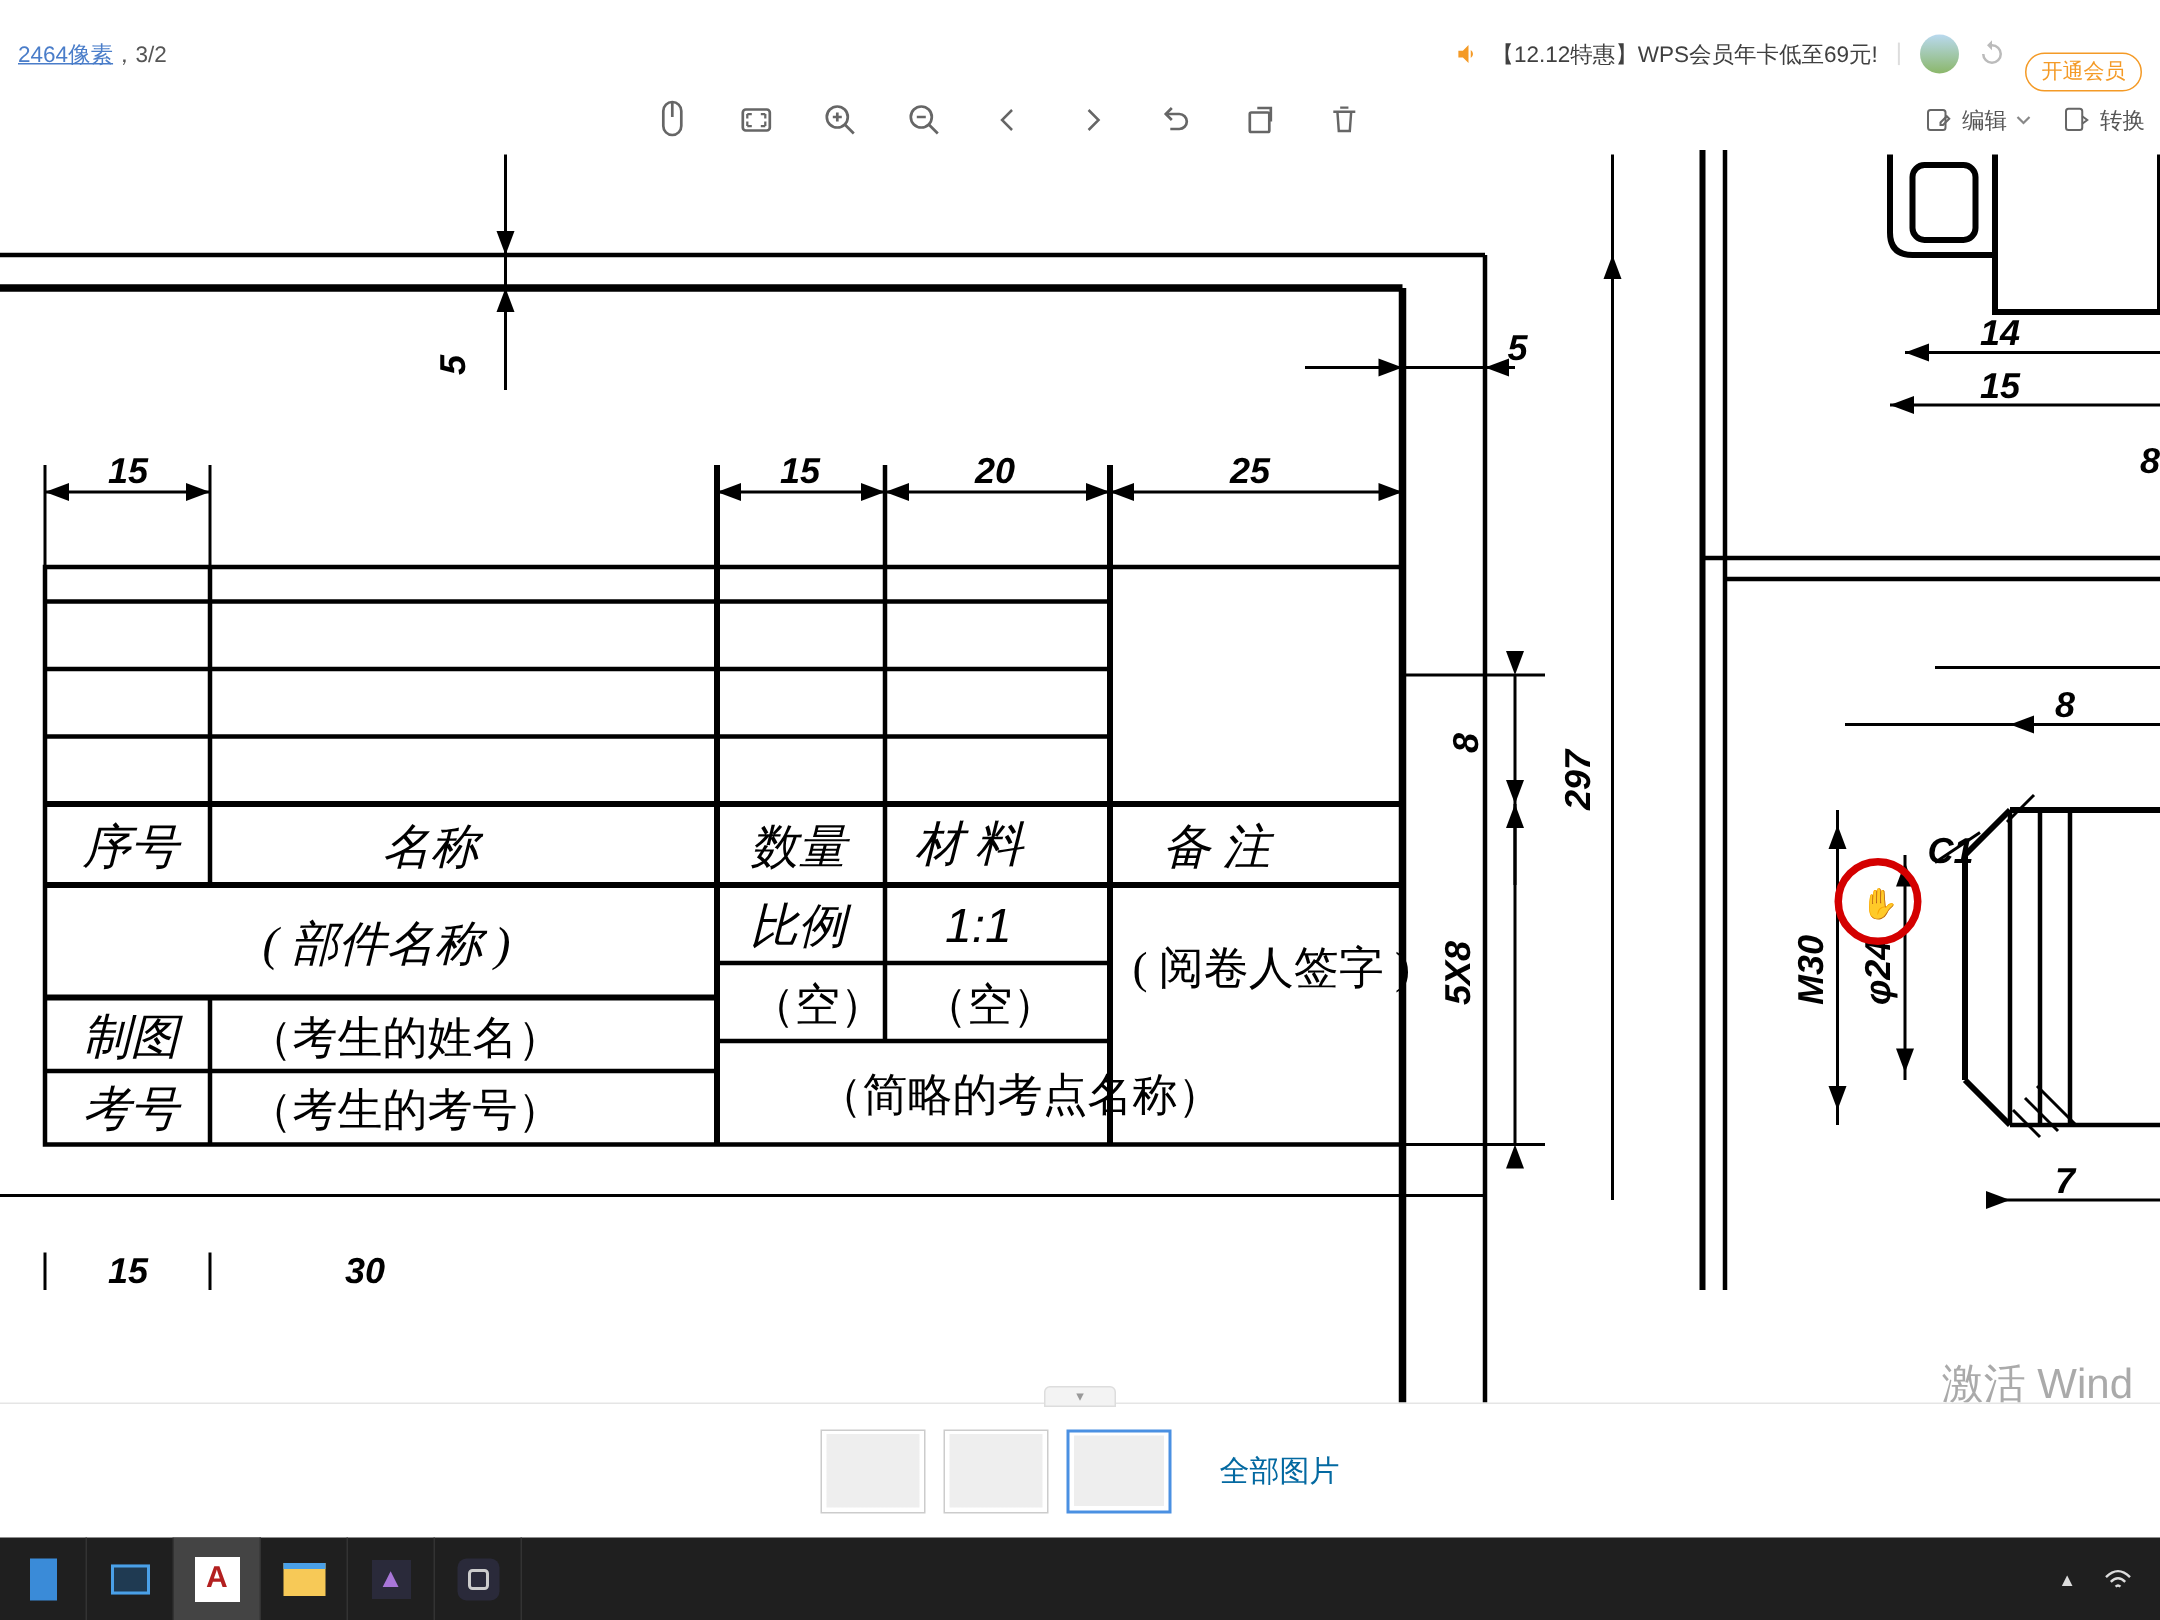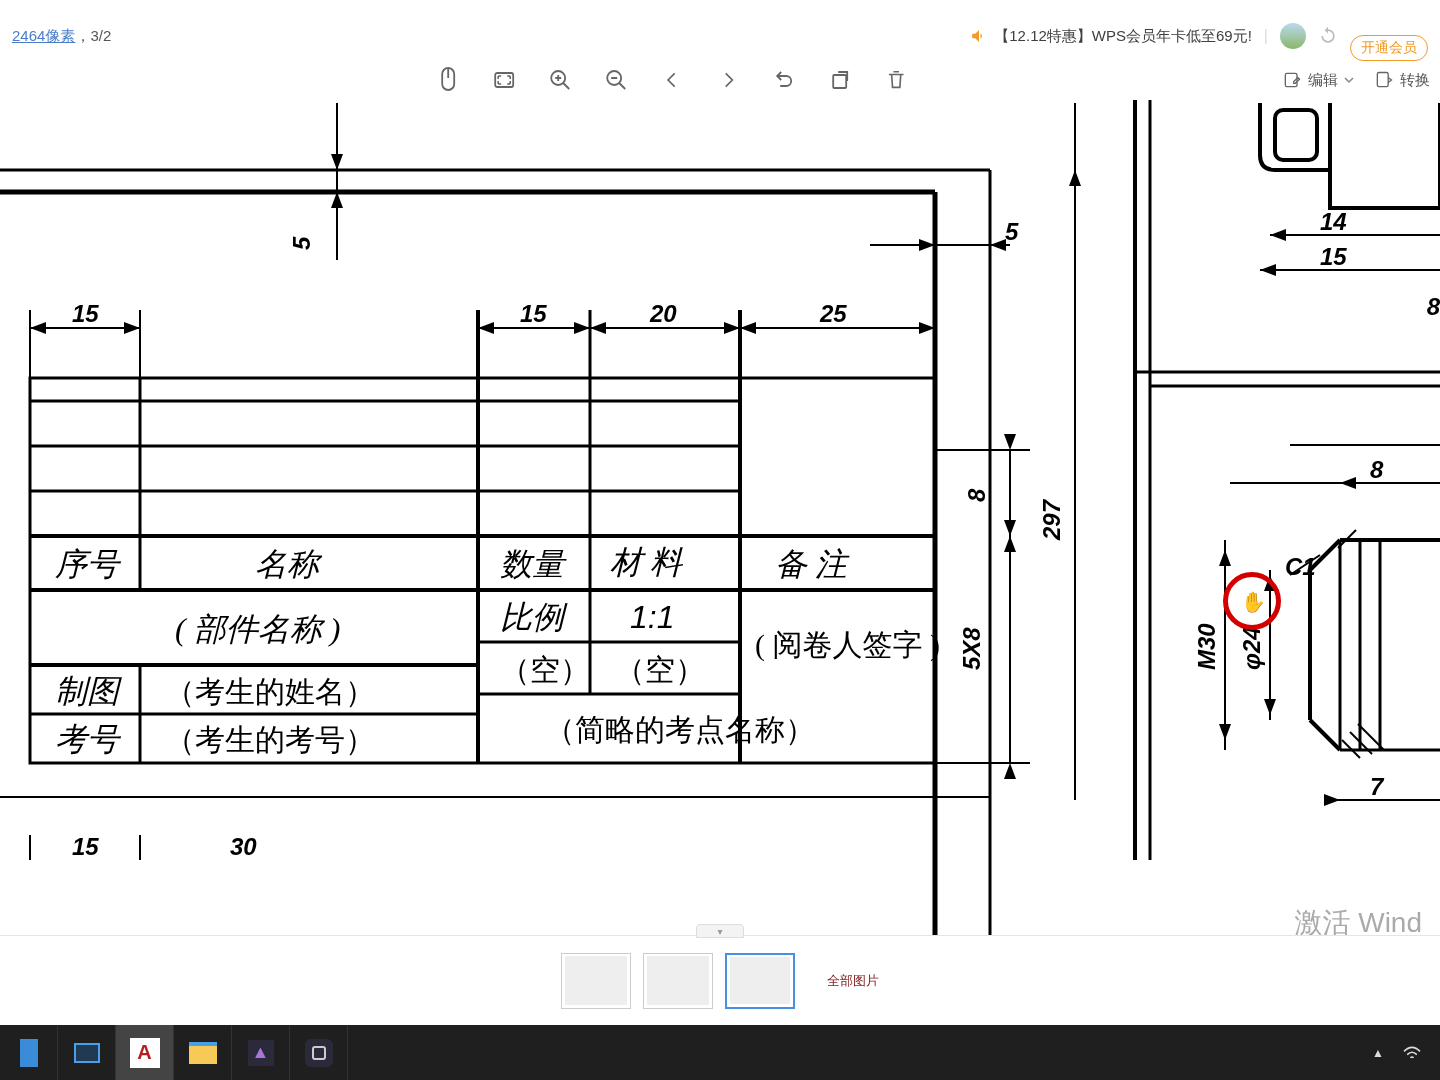--- a/index.html
+++ b/index.html
@@ -30,21 +30,21 @@
   .dim-text { font-family: Arial; font-style: italic; font-weight: bold; font-size: 24px; }
   .cell-text { font-family: "KaiTi","STKaiti",serif; font-size: 32px; font-style: italic; }
   .cell-text2 { font-family: "KaiTi","STKaiti",serif; font-size: 30px; }
   
   
   .thumb-strip { position: absolute; bottom: 55px; left: 0; right: 0; height: 90px; display: flex; align-items: center; justify-content: center; gap: 12px; background: #fff; border-top: 1px solid #e5e5e5; }
   .thumb-handle { position: absolute; top: -12px; left: 50%; transform: translateX(-50%); width: 48px; height: 14px; background: #f3f3f3; border: 1px solid #ddd; border-radius: 4px 4px 0 0; display:flex; align-items:center; justify-content:center; color:#999; font-size:10px;}
   .thumb { width: 70px; height: 56px; border: 1px solid #ccc; background: #fff; display:flex; align-items:center; justify-content:center; }
   .thumb.active { border: 2px solid #4a90e2; }
   .thumb-mini { width:90%; height:90%; background: linear-gradient(#eee,#eee); }
-  .all-pics { font-size: 13px; color: #7f1d1d; margin-left: 20px; }
+  .all-pics { font-size: 20px; color: #0369a1; margin-left: 20px; }
   
   
   .taskbar { position: absolute; bottom: 0; left: 0; right: 0; height: 55px; background: #1f1f1f; display: flex; align-items: center; }
   .tb-item { width: 58px; height: 55px; display: flex; align-items: center; justify-content: center; border-right: 1px solid #333; }
   .tb-right { margin-left: auto; display: flex; align-items: center; gap: 18px; padding-right: 18px; color: #fff; }
   
   
   .watermark { position: absolute; right: 18px; bottom: 138px; color: rgba(100,100,100,0.55); font-size: 28px; }
   .watermark-sub { position: absolute; right: 18px; bottom: 100px; color: rgba(100,100,100,0.55); font-size: 17px; }
   

